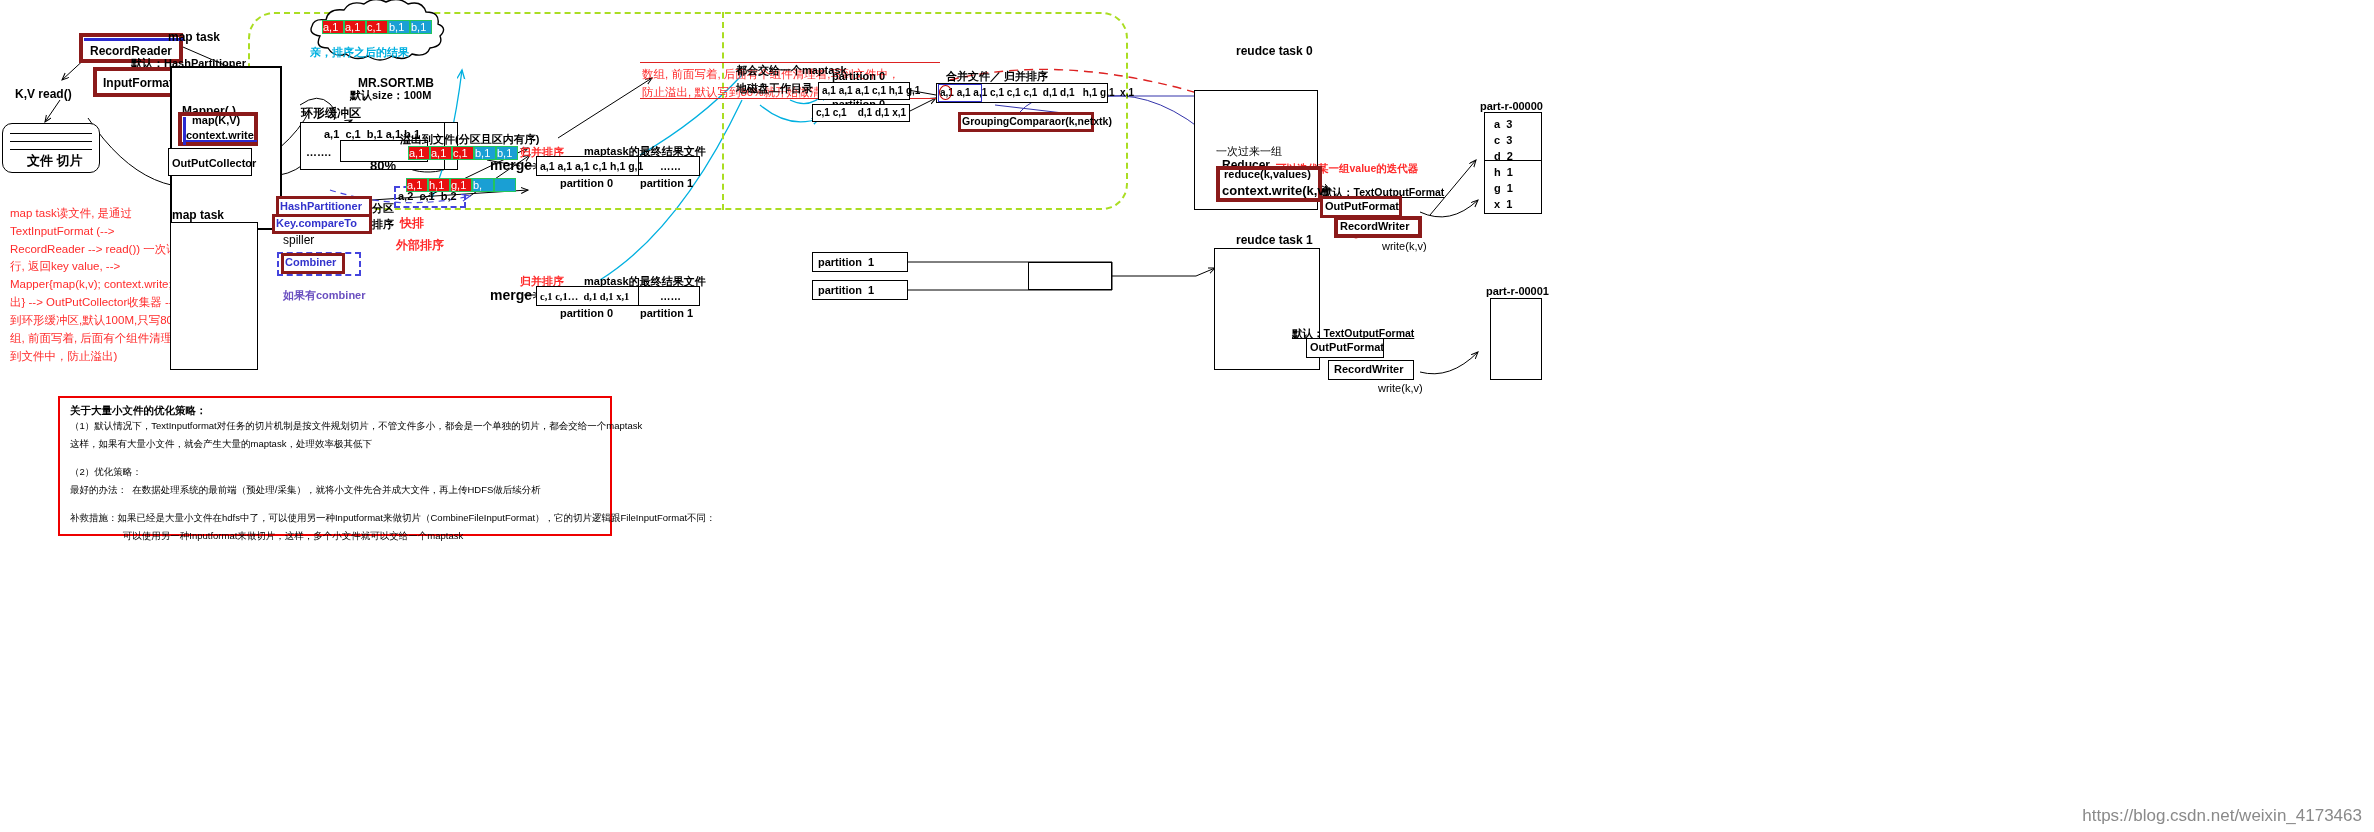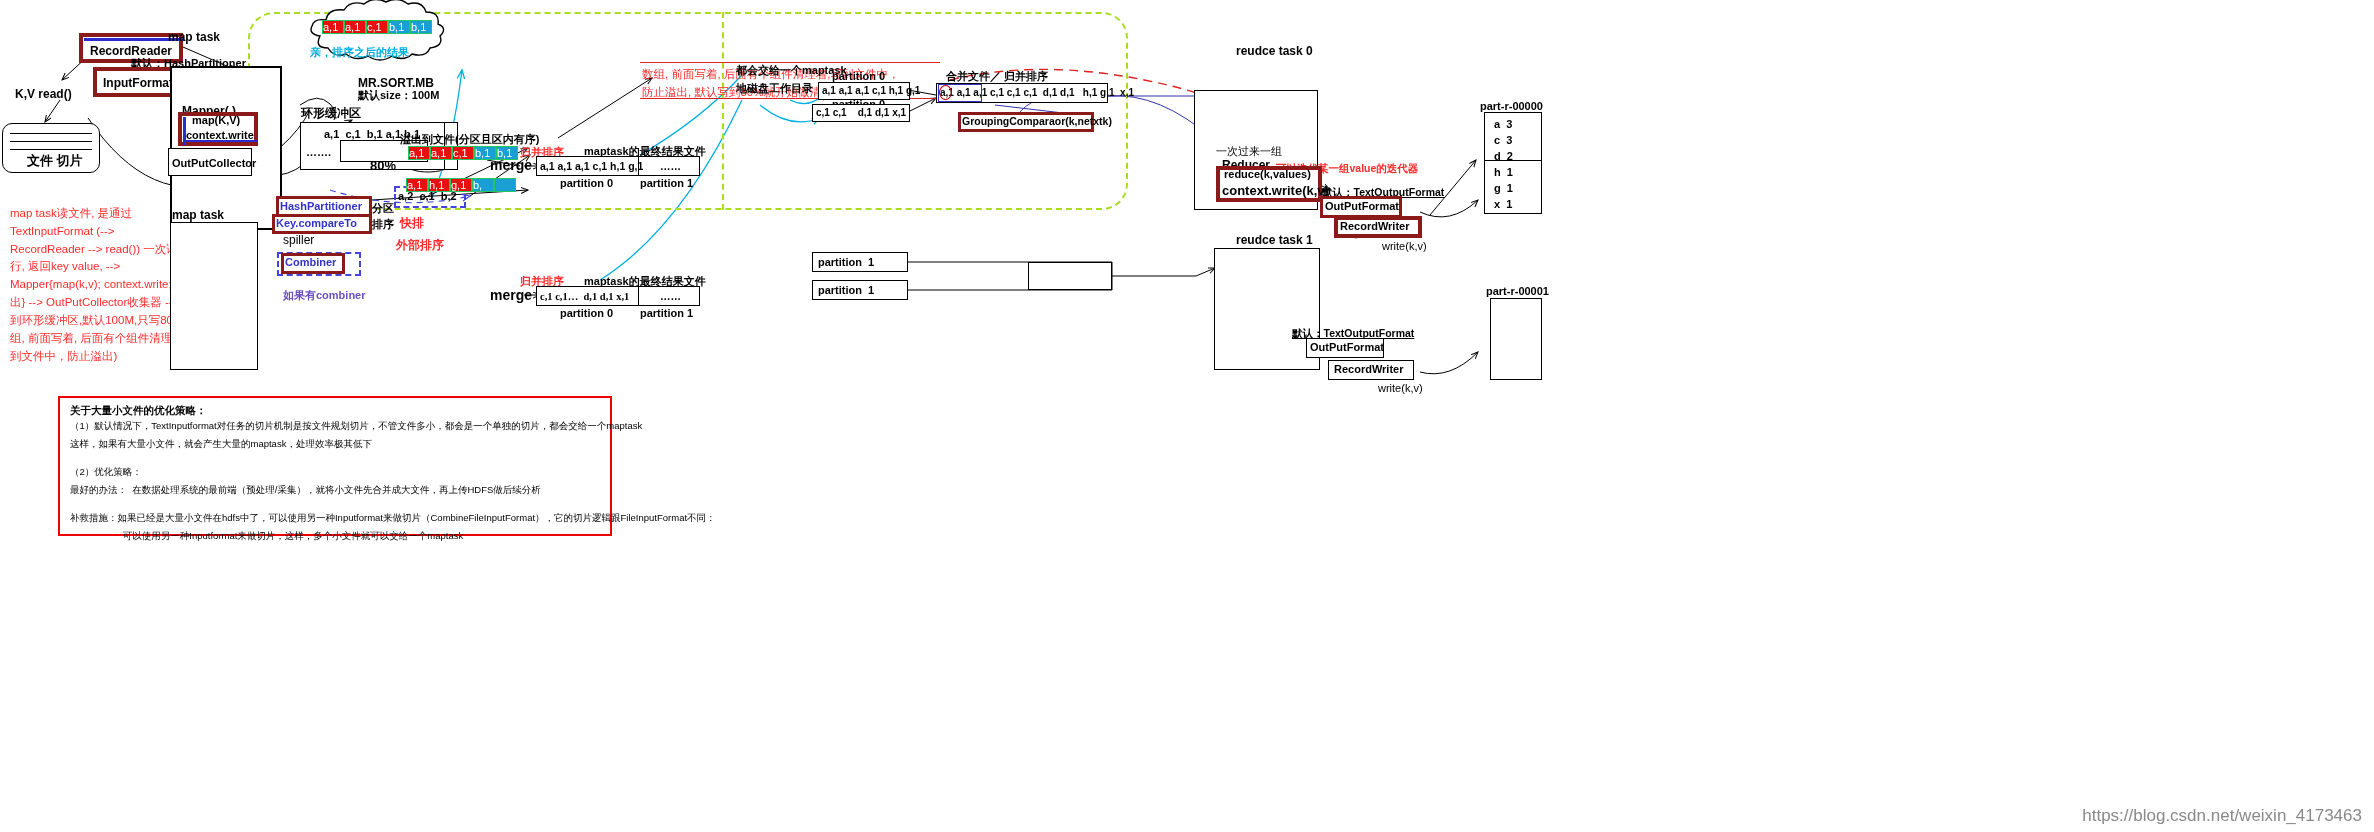--- a/index.html
+++ b/index.html
@@ -189,21 +189,21 @@
   <div class="t bold cyan" style="left:310px;top:46px;font-size:11px;">亲，排序之后的结果</div>
 
   <div class="t bold blk" style="left:301px;top:106px;font-size:12px;">环形缓冲区</div>
   <div class="box wbox" style="left:300px;top:122px;width:158px;height:48px;border-width:1.5px;"></div>
   <div class="abs" style="left:444px;top:122px;width:0;height:48px;border-left:1.5px solid #000;"></div>
   <div class="box wbox" style="left:340px;top:140px;width:88px;height:22px;border-width:1px;"></div>
   <div class="t bold blk" style="left:324px;top:128px;font-size:11px;">a,1  c,1  b,1 a,1 b,1</div>
   <div class="t bold blk" style="left:306px;top:146px;font-size:11px;">…….</div>
 
   <div class="t bold blk" style="left:358px;top:76px;font-size:12px;">MR.SORT.MB</div>
-  <div class="t bold blk" style="left:350px;top:89px;font-size:11px;margin-left:8px;">默认size：100M</div>
+  <div class="t bold blk" style="left:350px;top:89px;font-size:11px;">默认size：100M</div>
   <div class="t bold blk" style="left:370px;top:158px;font-size:13px;">80%</div>
 
   <div class="abs" style="left:640px;top:62px;width:300px;height:0;border-top:1.5px solid #d22;"></div>
   <div class="t red note" style="left:642px;top:66px;width:300px;">数组, 前面写着, 后面有个组件清理着,写到文件中，
 防止溢出, 默认写到80%就开始做清理工作</div>
   <div class="abs" style="left:640px;top:98px;width:300px;height:0;border-top:1.5px solid #d22;"></div>
 
   <div class="box redbox2" style="left:276px;top:196px;width:96px;height:22px;"></div>
   <div class="t bluetxt" style="left:280px;top:200px;font-size:11px;">HashPartitioner</div>
   <div class="t bold blk" style="left:372px;top:202px;font-size:11px;">分区</div>

